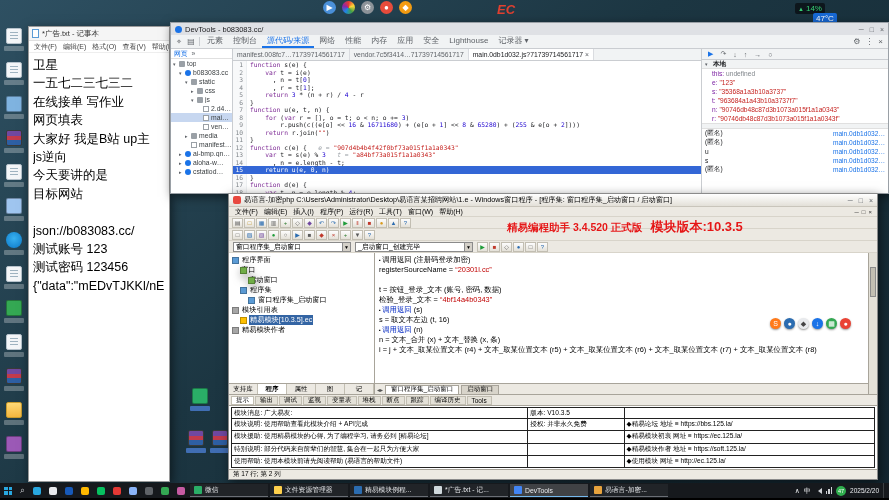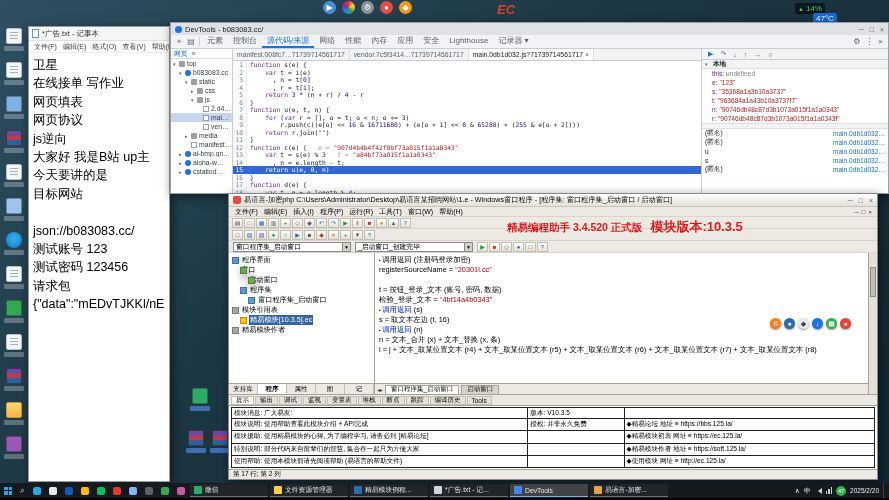--- a/index.html
+++ b/index.html
@@ -277,32 +277,31 @@
     </div>
     <div class="np-menu" id="npMenu">
         <span class="np-m">文件(F)</span>
         <span class="np-m">编辑(E)</span>
         <span class="np-m">格式(O)</span>
         <span class="np-m">查看(V)</span>
         <span class="np-m">帮助(H)</span>
       </div>
     <div class="np-text" id="npText">
         <div class="np-line">卫星</div>
+        <div class="np-line">一五七二三七三二</div>
         <div class="np-line">在线接单 写作业</div>
         <div class="np-line">网页填表</div>
-        <div class="np-line">网页协议</div>
+        <div class="np-line">大家好 我是B站 up主</div>
         <div class="np-line">js逆向</div>
-        <div class="np-line">大家好 我是B站 up主</div>
         <div class="np-line">今天要讲的是</div>
         <div class="np-line">目标网站</div>
         <div class="np-line"></div>
         <div class="np-line">json://b083083.cc/</div>
         <div class="np-line">测试账号 123</div>
         <div class="np-line">测试密码 123456</div>
-        <div class="np-line">请求包</div>
         <div class="np-line">{"data":"mEDvTJKKl/nEaNn</div>
       </div>
   </div>
 
   <div class="win dt">
     <div class="dt-title">
       <span class="dt-fav"></span>
       <span>DevTools - b083083.cc/</span>
       <span class="wbtns" id="dtWbtns">
           <span>─</span>

